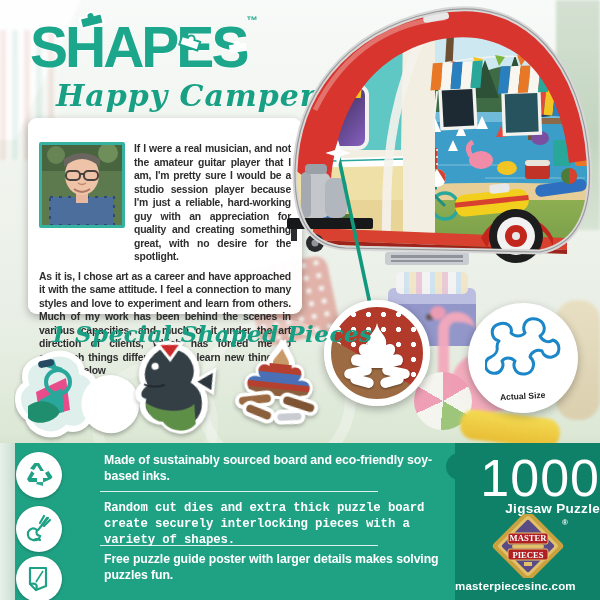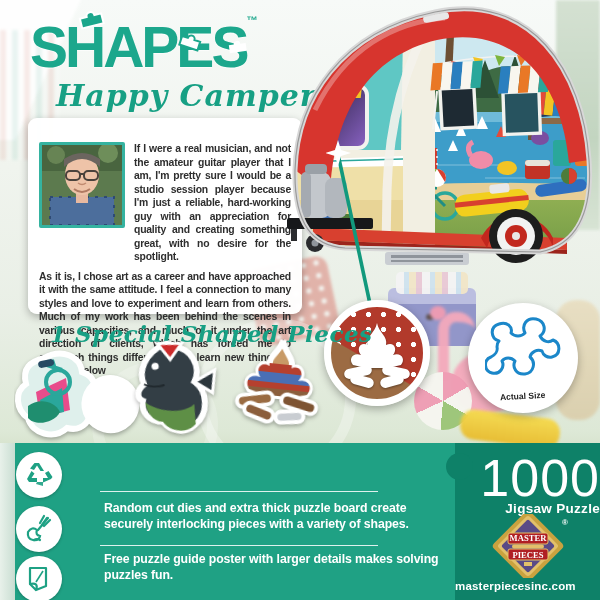--- a/index.html
+++ b/index.html
@@ -395,34 +395,35 @@
   <div class="icon-circle" style="top:452px;">
     <svg width="30" height="30" viewBox="0 0 30 30">
       <g fill="#1EA184">
         <path d="M15,3 L20,11 L16.5,11 L13,5.5 L10,10 L6,8.5 L10.5,3 Z"></path>
         <path d="M3,19 L7.5,11 L10.5,13.5 L7.5,18 L13,18 L13,22 L5,22 Z"></path>
         <path d="M27,19 L19,22.5 L19,18 L24,18 L21,13 L24.5,11 L28.5,17 Z"></path>
         <path d="M13,22 h6 v4 l-7,-2 Z" opacity=".9"></path>
       </g>
     </svg>
   </div>
+  <div class="feature-text" style="top:452px;">Made of sustainably sourced board and eco-friendly soy-based inks.</div>
 
   <div class="divider" style="top:491px;"></div>
 
   <div class="icon-circle" style="top:506px;">
     <svg width="30" height="30" viewBox="0 0 30 30">
       <g fill="none" stroke="#1EA184" stroke-width="2.2" stroke-linecap="round">
         <path d="M24,4 L14,16"></path>
         <path d="M20,2 L16,9 M23,4 L18,11 M26,6 L20,12"></path>
         <path d="M4,18 q4,-6 9,-2 q-2,5 3,6 q-1,5 -7,4 q-6,-1 -5,-8 Z"></path>
         <path d="M10,26 q3,-2 6,0"></path>
       </g>
     </svg>
   </div>
-  <div class="feature-text" style="top:500px;">Random cut dies and extra thick puzzle board create securely interlocking pieces with a variety of shapes.</div>
+  <div class="feature-text" style="top:500px;font-family:Liberation Mono, monospace;">Random cut dies and extra thick puzzle board create securely interlocking pieces with a variety of shapes.</div>
 
   <div class="divider" style="top:545px;"></div>
 
   <div class="icon-circle" style="top:556px;">
     <svg width="30" height="30" viewBox="0 0 30 30">
       <g fill="none" stroke="#1EA184" stroke-width="2.2" stroke-linejoin="round">
         <path d="M6,4 L22,4 L22,22 L12,26 Q15,18 6,20 Z"></path>
         <path d="M6,20 L12,26"></path>
         <path d="M19,7 L12,18" stroke-width="1.6"></path>
       </g>

